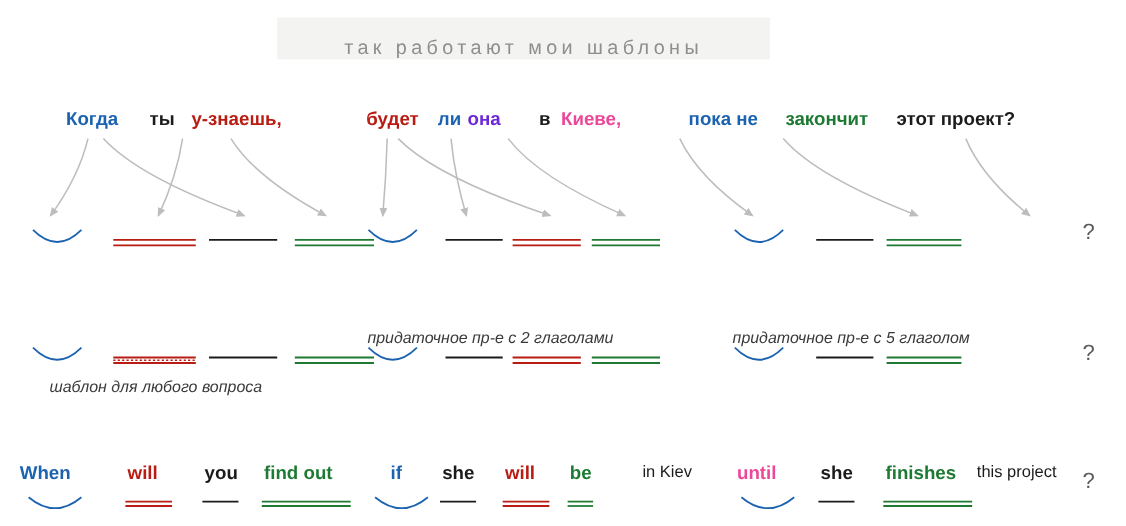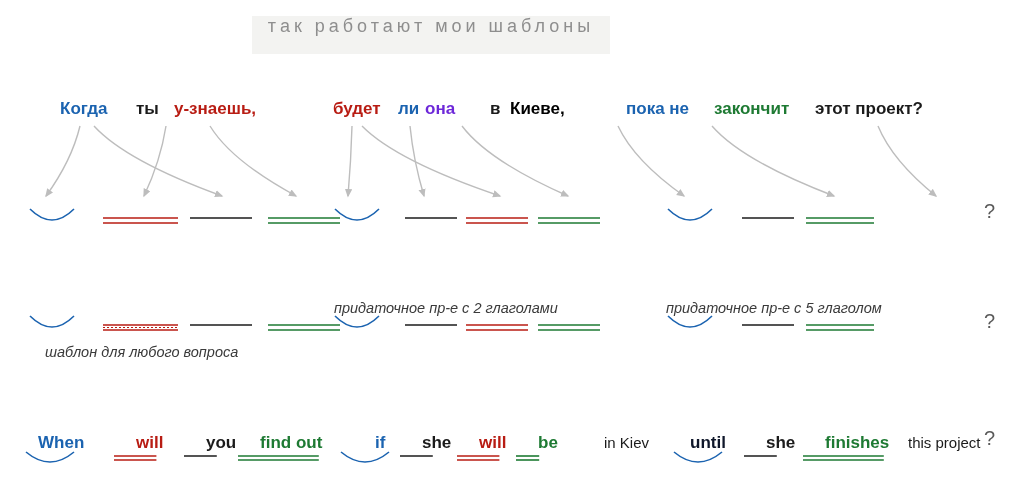--- a/index.html
+++ b/index.html
@@ -17,25 +17,25 @@
     height: 478px;
     overflow: hidden;
     background: #ffffff;
   }
 
   
   .title-band {
     position: absolute;
     left: 252px;
     top: 16px;
-    width: 358px;
+    width: 448px;
     height: 38px;
     background: #f3f3f1;
     display: flex;
-    align-items: flex-start;
+    align-items: flex-end;
     justify-content: center;
   }
   .title-text {
     font-size: 18px;
     letter-spacing: 4px;
     color: #8e8e8e;
     white-space: nowrap;
   }
 
   
@@ -86,23 +86,22 @@
     position: absolute;
     left: 0;
     top: 416px;
     width: 1024px;
     height: 40px;
     font-size: 17px;
     white-space: nowrap;
   }
   .en-word {
     position: absolute;
-    top: 15px;
+    top: 2px;
     line-height: 24px;
-    margin-left: 20px;
   }
   .en-bold { font-weight: bold; }
   .en-plain { color: #1b1b1b; font-weight: normal; font-size: 15px; }
 </style>
 </head>
 <body>
 
 <div id="page">
 
   <div class="title-band">
@@ -110,21 +109,21 @@
   </div>
 
   <div class="sentence-row" id="sentence-row">
       <span class="word" style="left: 10px; color: rgb(27, 99, 176);">Когда</span>
       <span class="word" style="left: 86px; color: rgb(27, 27, 27);">ты</span>
       <span class="word" style="left: 124px; color: rgb(184, 28, 19);">у-знаешь,</span>
       <span class="word" style="left: 283px; color: rgb(184, 28, 19);">будет</span>
       <span class="word" style="left: 348px; color: rgb(27, 99, 176);">ли</span>
       <span class="word" style="left: 375px; color: #6d28d9;">она</span>
       <span class="word" style="left: 440px; color: rgb(27, 27, 27);">в</span>
-      <span class="word" style="left: 460px; color: #000000;">Киеве,</span>
+      <span class="word" style="left: 460px; color: #ec4899;">Киеве,</span>
       <span class="word" style="left: 664px; color: rgb(30, 122, 51);">закончит</span>
       <span class="word" style="left: 576px; color: rgb(27, 99, 176);">пока не</span>
       <span class="word" style="left: 765px; color: rgb(27, 27, 27);">этот проект?</span>
     </div>
 
   <div id="captions-layer">
       <div class="caption" style="left: 45px; top: 300px; margin-top: 44px;">шаблон для любого вопроса</div>
       <div class="caption" style="left: 334px; top: 300px;">придаточное пр-е с 2 глаголами</div>
       <div class="caption" style="left: 666px; top: 300px;">придаточное пр-е с 5 глаголом</div>
     </div>
@@ -138,21 +137,21 @@
   <div class="en-row" id="en-row">
       <span class="en-word en-bold" style="left: 18px; color: rgb(27, 99, 176);">When</span>
       <span class="en-word en-bold" style="left: 116px; color: rgb(184, 28, 19);">will</span>
       <span class="en-word en-bold" style="left: 186px; color: rgb(27, 27, 27);">you</span>
       <span class="en-word en-bold" style="left: 240px; color: rgb(30, 122, 51);">find out</span>
       <span class="en-word en-bold" style="left: 355px; color: rgb(27, 99, 176);">if</span>
       <span class="en-word en-bold" style="left: 402px; color: rgb(27, 27, 27);">she</span>
       <span class="en-word en-bold" style="left: 459px; color: rgb(184, 28, 19);">will</span>
       <span class="en-word en-bold" style="left: 518px; color: rgb(30, 122, 51);">be</span>
       <span class="en-word en-plain" style="left: 584px; color: rgb(27, 27, 27); text-align: center;">in Kiev</span>
-      <span class="en-word en-bold" style="left: 670px; color: #0f172a;">until</span>
+      <span class="en-word en-bold" style="left: 670px; color: #ec4899;">until</span>
       <span class="en-word en-bold" style="left: 746px; color: rgb(27, 27, 27);">she</span>
       <span class="en-word en-bold" style="left: 805px; color: rgb(30, 122, 51);">finishes</span>
       <span class="en-word en-plain" style="left: 888px; color: rgb(27, 27, 27);">this project</span>
     </div>
 
   <svg class="overlay" id="overlay" viewBox="0 0 1024 478">
     <defs>
       <marker id="arrowhead" markerWidth="7" markerHeight="7" refX="5" refY="2.6" orient="auto">
         <polygon points="0 0, 6 2.6, 0 5.2" fill="#bdbdbd"></polygon>
       </marker>

